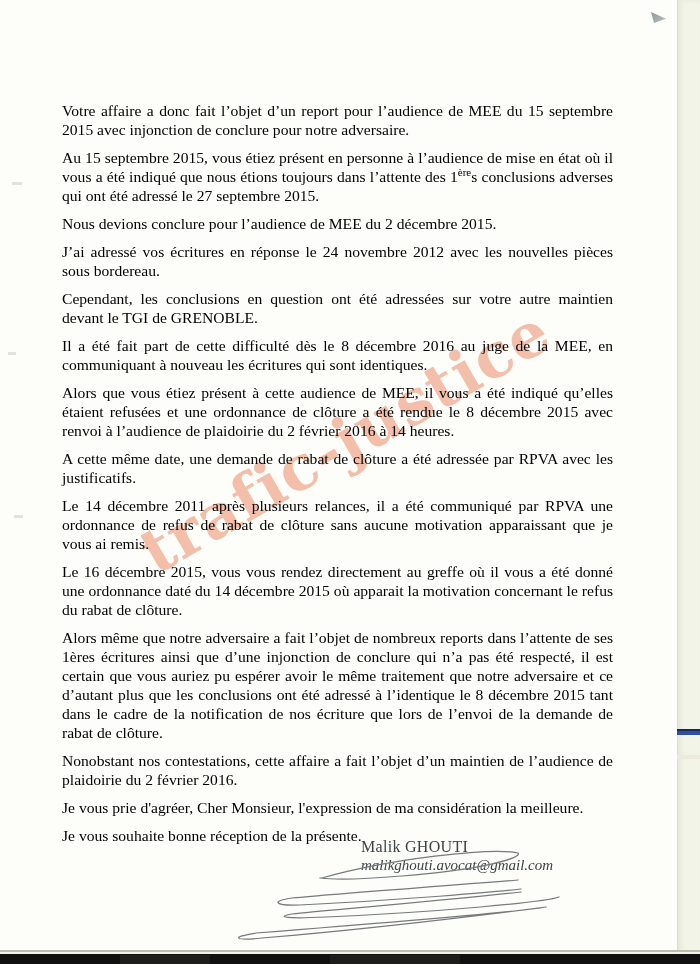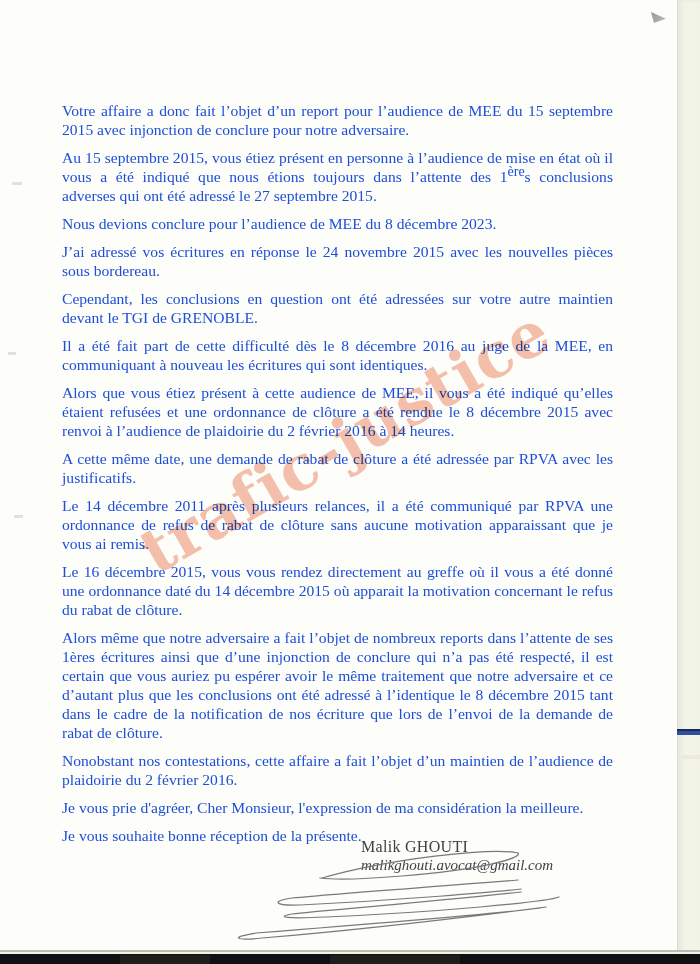--- a/index.html
+++ b/index.html
@@ -31,24 +31,24 @@
   .bottom-band .smudge{position:absolute;bottom:0;height:9px;background:#2a2a28;opacity:.5;}
   
   .fold-mark{
     position:absolute;left:651px;top:12px;width:15px;height:11px;
     background:linear-gradient(135deg,#8f999b,#b9c0c0);
     clip-path:polygon(0 0,100% 62%,20% 100%);
   }
   
   .letter-body{
     position:absolute;left:62px;top:101px;width:551px;
-    color:#1d4ed8;font-size:15.6px;line-height:19px;text-align:justify;
+    color:#000000;font-size:15.6px;line-height:19px;text-align:justify;
   }
   .letter-body p{margin:0 0 9px 0;}
-  .letter-body sup{font-size:14px;line-height:0;vertical-align:super;}
+  .letter-body sup{font-size:11px;line-height:0;vertical-align:super;}
   
   .sig-block{position:absolute;left:333px;top:838px;color:#3d4246;margin-left:28px;}
   .sig-name{font-size:16px;letter-spacing:.3px;}
   .sig-email{font-size:15px;font-style:italic;margin-top:1px;}
   .sig-svg{position:absolute;left:140px;top:845px;pointer-events:none;}
   .sig-svg path{fill:none;stroke:#767a7c;stroke-width:1.25;stroke-linecap:round;}
   
   .watermark{
     position:absolute;left:85px;top:405px;width:520px;
     transform:rotate(-30deg);transform-origin:center;
@@ -61,22 +61,22 @@
   .speck{position:absolute;background:#c9ccc9;opacity:.55;}
 </style>
 </head>
 <body>
 
 <div class="scan-page">
 
   <div class="letter-body">
     <p>Votre affaire a donc fait l’objet d’un report pour l’audience de MEE du 15 septembre 2015 avec injonction de conclure pour notre adversaire.</p>
     <p><span>Au 15 septembre 2015, vous étiez présent en personne à l’audience de mise en état où il vous a été indiqué que nous étions toujours dans l’attente des 1</span><sup>ère</sup><span>s conclusions adverses qui ont été adressé le 27 septembre 2015.</span></p>
-    <p>Nous devions conclure pour l’audience de MEE du 8 décembre 2023.</p>
-    <p>J’ai adressé vos écritures en réponse le 24 novembre 2015 avec les nouvelles pièces sous bordereau.</p>
+    <p>Nous devions conclure pour l’audience de MEE du 2 décembre 2015.</p>
+    <p>J’ai adressé vos écritures en réponse le 24 novembre 2012 avec les nouvelles pièces sous bordereau.</p>
     <p>Cependant, les conclusions en question ont été adressées sur votre autre maintien devant le TGI de GRENOBLE.</p>
     <p>Il a été fait part de cette difficulté dès le 8 décembre 2016 au juge de la MEE, en communiquant à nouveau les écritures qui sont identiques.</p>
     <p>Alors que vous étiez présent à cette audience de MEE, il vous a été indiqué qu’elles étaient refusées et une ordonnance de clôture a été rendue le 8 décembre 2015 avec renvoi à l’audience de plaidoirie du 2 février 2016 à 14 heures.</p>
     <p>A cette même date, une demande de rabat de clôture a été adressée par RPVA avec les justificatifs.</p>
     <p>Le 14 décembre 2011 après plusieurs relances, il a été communiqué par RPVA une ordonnance de refus de rabat de clôture sans aucune motivation apparaissant que je vous ai remis.</p>
     <p>Le 16 décembre 2015, vous vous rendez directement au greffe où il vous a été donné une ordonnance daté du 14 décembre 2015 où apparait la motivation concernant le refus du rabat de clôture.</p>
     <p>Alors même que notre adversaire a fait l’objet de nombreux reports dans l’attente de ses 1ères écritures ainsi que d’une injonction de conclure qui n’a pas été respecté, il est certain que vous auriez pu espérer avoir le même traitement que notre adversaire et ce d’autant plus que les conclusions ont été adressé à l’identique le 8 décembre 2015 tant dans le cadre de la notification de nos écriture que lors de l’envoi de la demande de rabat de clôture.</p>
     <p>Nonobstant nos contestations, cette affaire a fait l’objet d’un maintien de l’audience de plaidoirie du 2 février 2016.</p>
     <p>Je vous prie d'agréer, Cher Monsieur, l'expression de ma considération la meilleure.</p>
     <p>Je vous souhaite bonne réception de la présente.</p>

